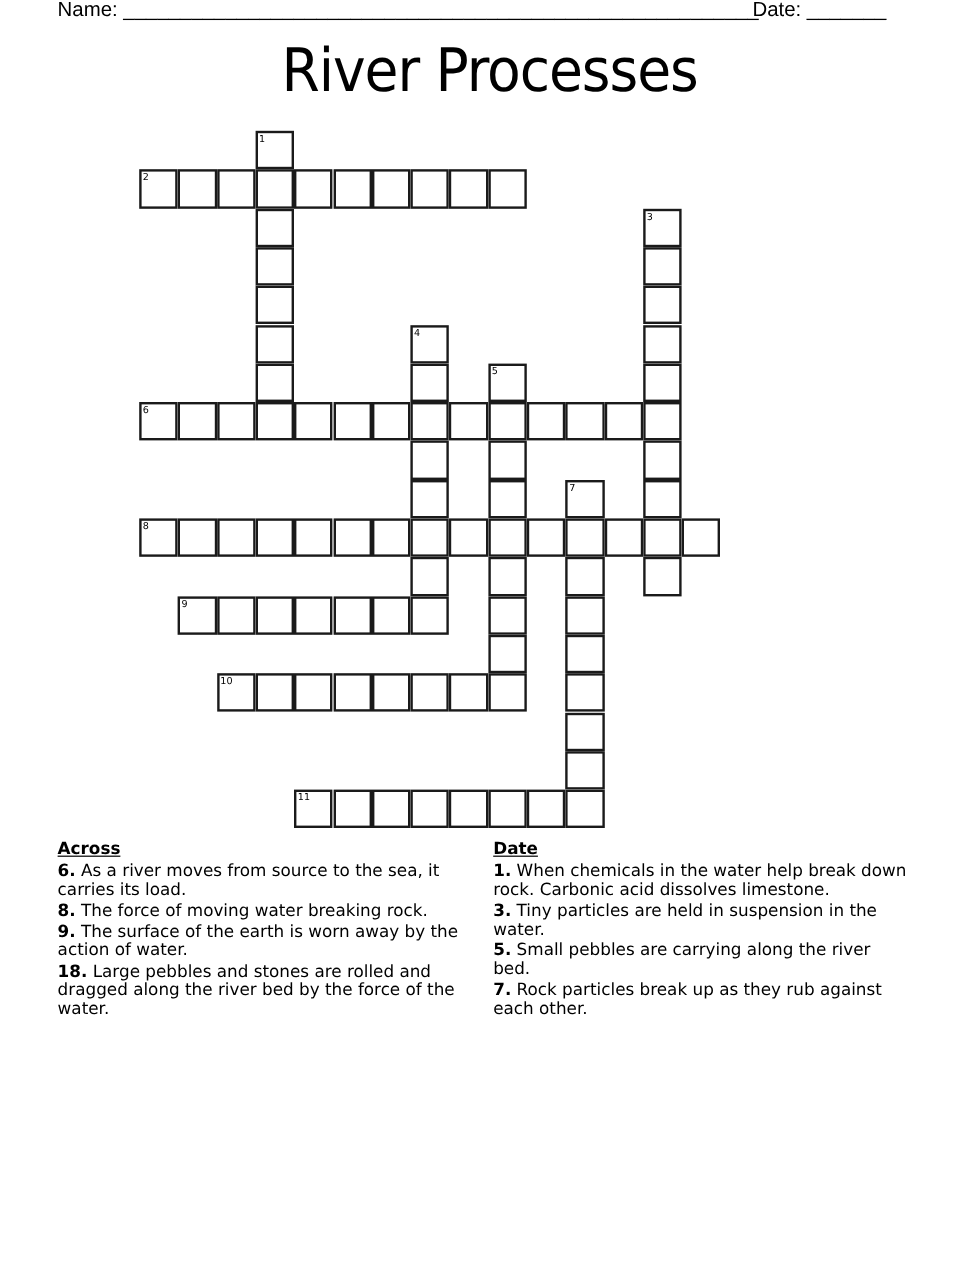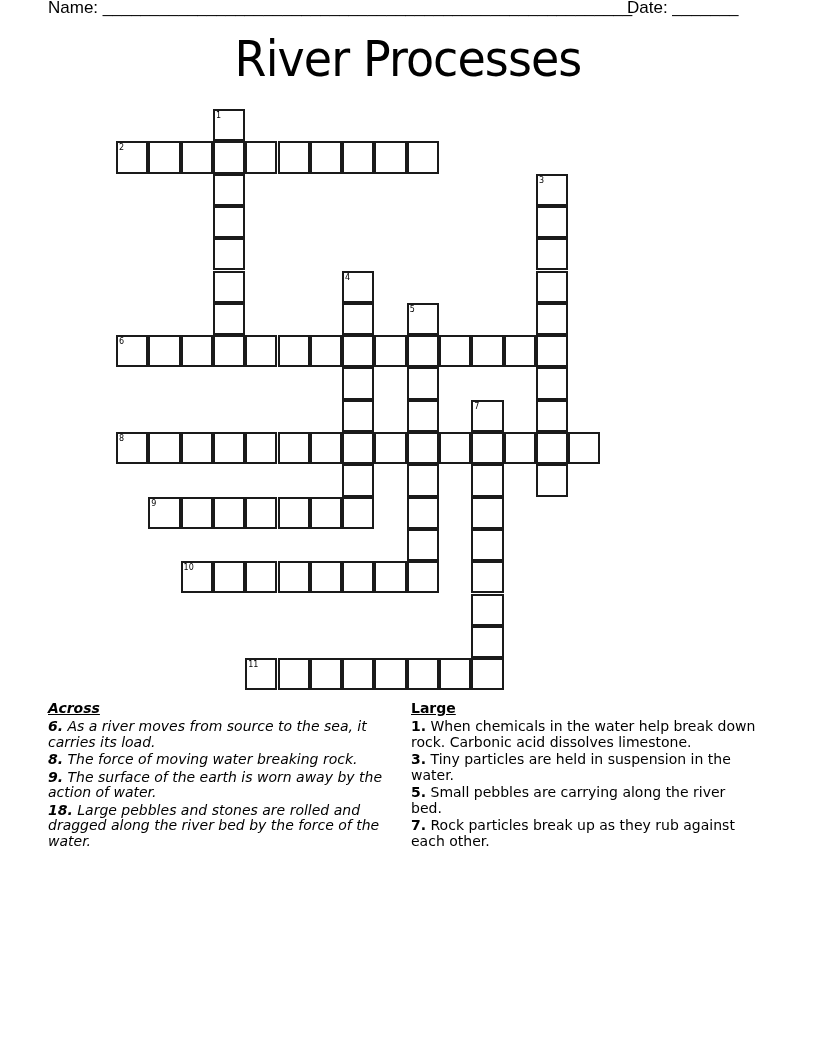--- a/index.html
+++ b/index.html
@@ -4,21 +4,21 @@
 <style>
   html, body { margin: 0; padding: 0; background: #ffffff; }
   body { width: 816px; height: 1056px; position: relative; overflow: hidden; color: #000; }
   .header-line { position: absolute; top: -2px; left: 48px; font-family: "Liberation Sans", sans-serif; font-size: 17px; white-space: pre; }
   .date-line { position: absolute; top: -2px; left: 627px; font-family: "Liberation Sans", sans-serif; font-size: 17px; white-space: pre; }
   .title { position: absolute; top: 30px; left: 0; width: 816px; text-align: center; font-family: "DejaVu Sans", sans-serif; font-size: 50px; letter-spacing: -1px; transform: scaleX(0.92); }
   .grid { position: absolute; left: 117px; top: 110px; }
   .cell { position: absolute; width: 32.3px; height: 32.3px; box-sizing: border-box; border: 2px solid #1a1a1a; background: #fff; margin-left: -1px; margin-top: -1px; }
   .cell .num { position: absolute; left: 1px; top: 0px; font-family: "DejaVu Sans", sans-serif; font-size: 8px; line-height: 9px; }
   .clues { position: absolute; top: 700px; font-family: "DejaVu Sans", sans-serif; font-size: 14px; line-height: 15.5px; }
-  .clues.across { left: 48px; width: 355px; font-style: italic; }
+  .clues.across { left: 48px; width: 355px; }
   .clues.down { left: 411px; width: 345px; }
   .clues h3 { margin: 0 0 2px 0; font-size: 14px; font-weight: bold; text-decoration: underline; line-height: 17px; }
   .clue { margin: 0 0 2px 0; }
   .clue b { font-weight: bold; }
 </style>
 </head>
 <body>
 
 <div class="header-line">Name: ________________________________________________________</div>
 <div class="date-line">Date: _______</div>
@@ -146,18 +146,18 @@
 
 <div class="clues across">
   <h3>Across</h3>
   <div class="clue"><b>6.</b> <span>As a river moves from source to the sea, it carries its load.</span></div>
   <div class="clue"><b>8.</b> <span>The force of moving water breaking rock.</span></div>
   <div class="clue"><b>9.</b> <span>The surface of the earth is worn away by the action of water.</span></div>
   <div class="clue"><b>18.</b> <span>Large pebbles and stones are rolled and dragged along the river bed by the force of the water.</span></div>
 </div>
 
 <div class="clues down">
-  <h3>Large</h3>
+  <h3>Date</h3>
   <div class="clue"><b>1.</b> <span>When chemicals in the water help break down rock. Carbonic acid dissolves limestone.</span></div>
   <div class="clue"><b>3.</b> <span>Tiny particles are held in suspension in the water.</span></div>
   <div class="clue"><b>5.</b> <span>Small pebbles are carrying along the river bed.</span></div>
   <div class="clue"><b>7.</b> <span>Rock particles break up as they rub against each other.</span></div>
 </div>
 
 </body></html>

